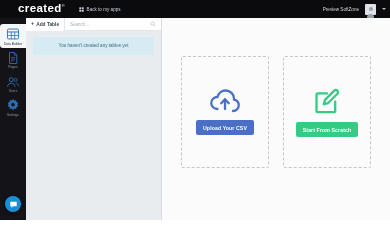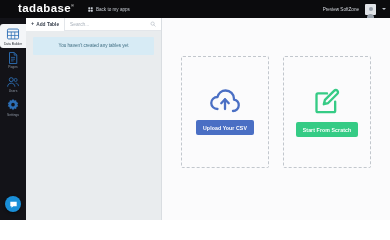--- a/index.html
+++ b/index.html
@@ -226,21 +226,21 @@
   .btn-upload { background: #4a6fc4; }
   .btn-scratch { background: #35cb85; }
 </style>
 </head>
 <body>
 
 <div id="app">
 
   <div class="topbar">
     <div class="brand">
-      <span>tadabase</span><span class="brand-tm">®</span>
+      <span>created</span><span class="brand-tm">®</span>
     </div>
 
     <div class="back-apps">
       <svg class="gl" width="5" height="5" viewBox="0 0 16 16">
         <rect x="1" y="1" width="6" height="6" rx="1" fill="#c8cdd4"></rect>
         <rect x="9" y="1" width="6" height="6" rx="1" fill="#c8cdd4"></rect>
         <rect x="1" y="9" width="6" height="6" rx="1" fill="#c8cdd4"></rect>
         <rect x="9" y="9" width="6" height="6" rx="1" fill="#c8cdd4"></rect>
       </svg>
       <span>Back to my apps</span>

